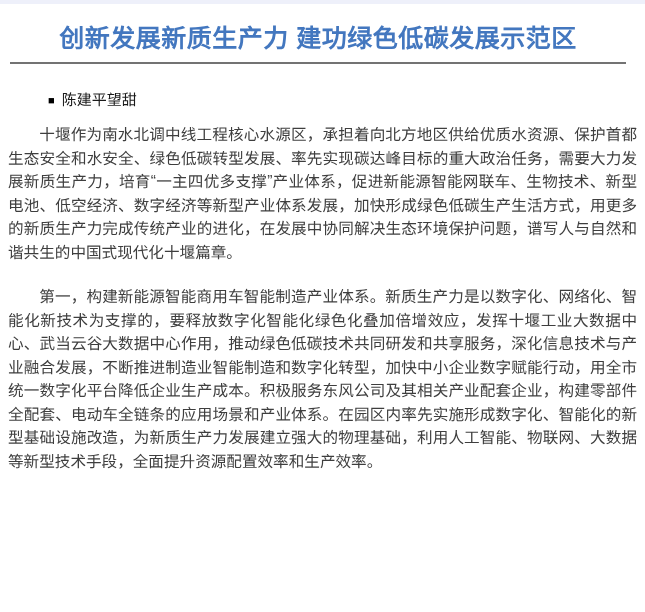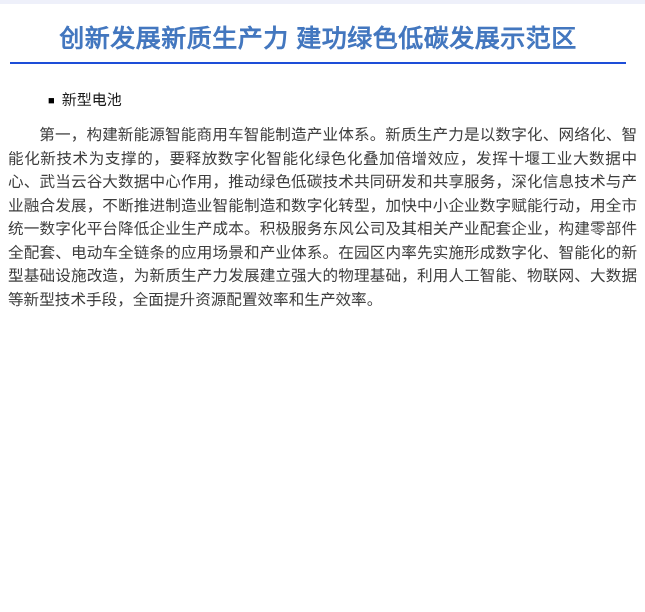--- a/index.html
+++ b/index.html
@@ -16,21 +16,21 @@
   .top-bar {
     width: 645px;
     height: 4px;
     background: #EEF0FA;
   }
   .title-block {
     margin: 0 10px 0 10px;
     width: 616px;
     padding-top: 20px;
     padding-bottom: 9px;
-    border-bottom: 2px solid #1d4ed8;
+    border-bottom: 2px solid #737373;
   }
   .article-title {
     margin: 0;
     text-align: center;
     font-size: 25px;
     line-height: 29px;
     font-weight: bold;
     color: #4377BF;
     letter-spacing: 0.5px;
     white-space: nowrap;
@@ -65,18 +65,19 @@
 </head>
 <body>
 
 <div class="top-bar"></div>
 
 <div class="title-block">
   <h1 class="article-title">创新发展新质生产力 建功绿色低碳发展示范区</h1>
 </div>
 
 <div class="author-line">
-  <span class="author-marker">■</span><span>新型电池</span>
+  <span class="author-marker">■</span><span>陈建平望甜</span>
 </div>
 
 <div class="article-body">
+  <p>十堰作为南水北调中线工程核心水源区，承担着向北方地区供给优质水资源、保护首都生态安全和水安全、绿色低碳转型发展、率先实现碳达峰目标的重大政治任务，需要大力发展新质生产力，培育“一主四优多支撑”产业体系，促进新能源智能网联车、生物技术、新型电池、低空经济、数字经济等新型产业体系发展，加快形成绿色低碳生产生活方式，用更多的新质生产力完成传统产业的进化，在发展中协同解决生态环境保护问题，谱写人与自然和谐共生的中国式现代化十堰篇章。</p>
   <p>第一，构建新能源智能商用车智能制造产业体系。新质生产力是以数字化、网络化、智能化新技术为支撑的，要释放数字化智能化绿色化叠加倍增效应，发挥十堰工业大数据中心、武当云谷大数据中心作用，推动绿色低碳技术共同研发和共享服务，深化信息技术与产业融合发展，不断推进制造业智能制造和数字化转型，加快中小企业数字赋能行动，用全市统一数字化平台降低企业生产成本。积极服务东风公司及其相关产业配套企业，构建零部件全配套、电动车全链条的应用场景和产业体系。在园区内率先实施形成数字化、智能化的新型基础设施改造，为新质生产力发展建立强大的物理基础，利用人工智能、物联网、大数据等新型技术手段，全面提升资源配置效率和生产效率。</p>
 </div>
 
 </body></html>

